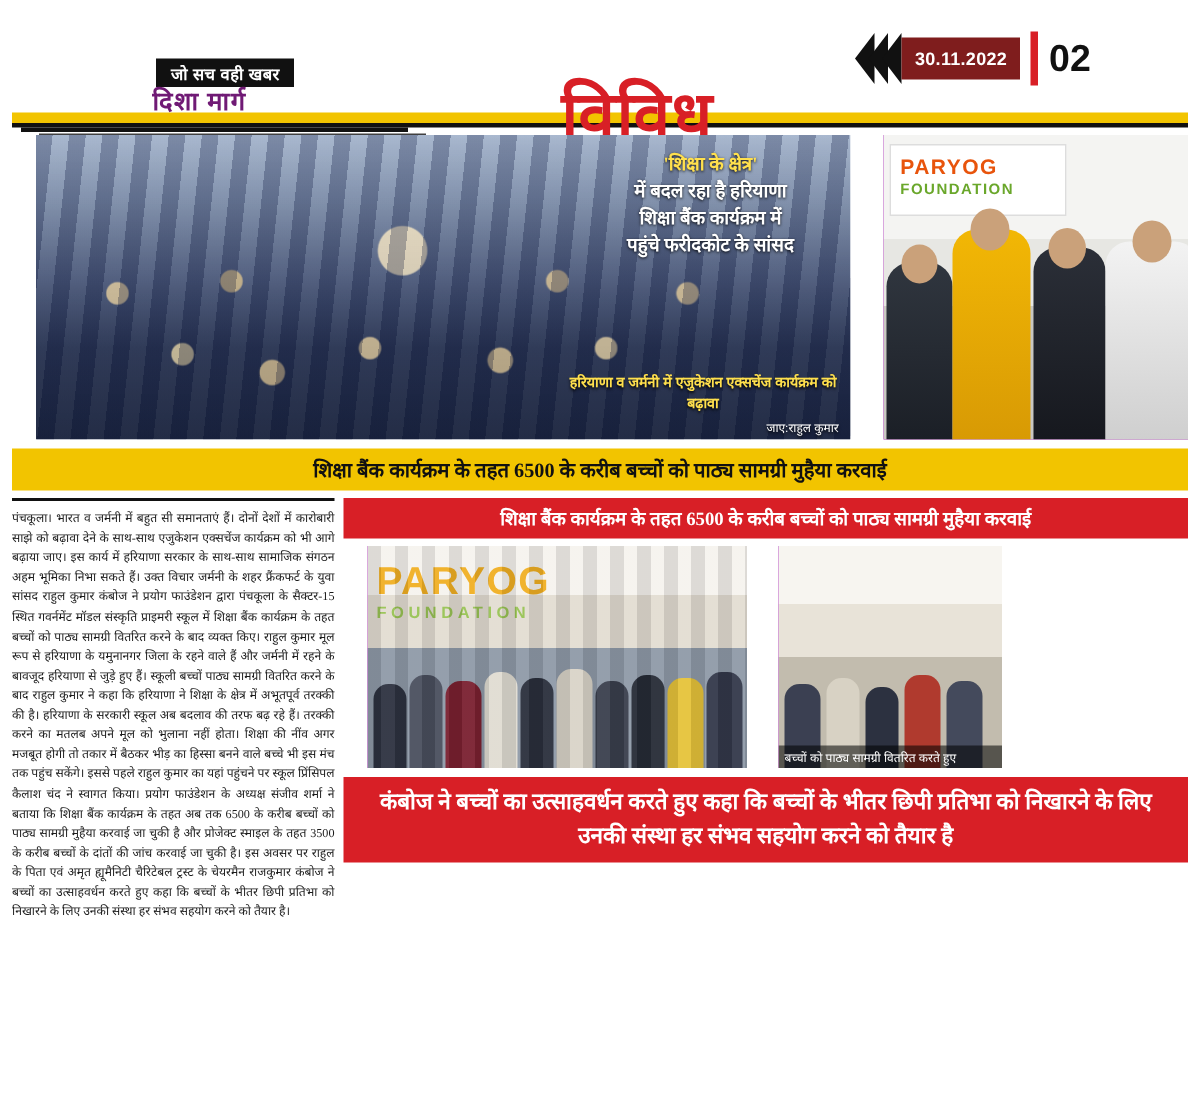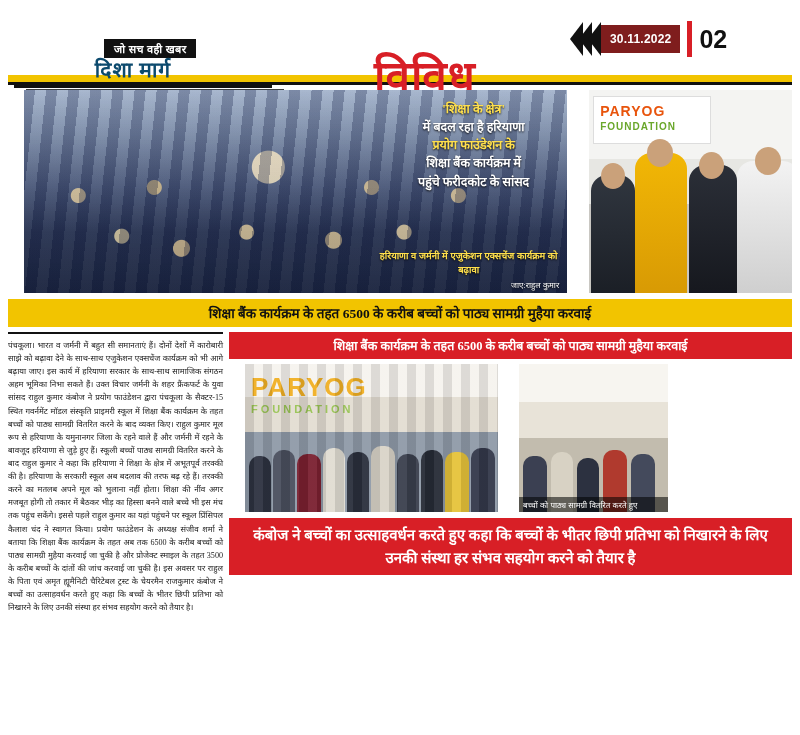--- a/index.html
+++ b/index.html
@@ -17,22 +17,22 @@
   .masthead { position: relative; height: 66px; display: flex; align-items: center; }
   .mh-left { width: 272px; position: relative; }
   .mh-tag {
     position: absolute; top: 0; left: 96px;
     background: #111; color: #fff; font-size: 11px; font-weight: bold;
     padding: 2px 10px; letter-spacing: .3px;
   }
   .mh-title {
     position: absolute; top: 16px; left: 0; width: 250px;
     font-family: "Liberation Serif", serif;
-    font-size: 21px; font-weight: bold; letter-spacing: 1px;
-    text-align: center; color: #0c4a6e;
+    font-size: 17px; font-weight: bold; letter-spacing: 1px;
+    text-align: center; color: #701a75;
   }
   .mh-underline { position: absolute; top: 46px; left: 6px; width: 258px; height: 3px; background: #111; }
   .mh-email {
     position: absolute; top: 50px; left: 18px; width: 258px;
     background: #404040; color: #fff; font-size: 14px; font-weight: bold;
     padding: 2px 4px; letter-spacing: .2px;
   }
   .mh-center { flex: 1; position: relative; }
   .mh-vividh {
     position: absolute; left: 50%; transform: translateX(-50%); top: 6px;
@@ -221,21 +221,20 @@
   </div>
   <div class="rule-yellow"></div>
   <div class="rule-black"></div>
 
   <div class="top-row">
     <div class="top-left photo">
       <div class="ph-school"></div>
       <div class="overlay-text">
         <div class="hl">'शिक्षा के क्षेत्र'</div>
         <div>में बदल रहा है हरियाणा</div>
-        <div class="hl">प्रयोग फाउंडेशन के</div>
         <div>शिक्षा बैंक कार्यक्रम में</div>
         <div>पहुंचे फरीदकोट के सांसद</div>
       </div>
       <div class="overlay-sub">हरियाणा व जर्मनी में एजुकेशन एक्सचेंज कार्यक्रम को बढ़ावा</div>
       <div class="overlay-credit">जाए:राहुल कुमार</div>
     </div>
 
     <div class="top-right photo">
       <div class="ph-handover">
         <div class="banner">

